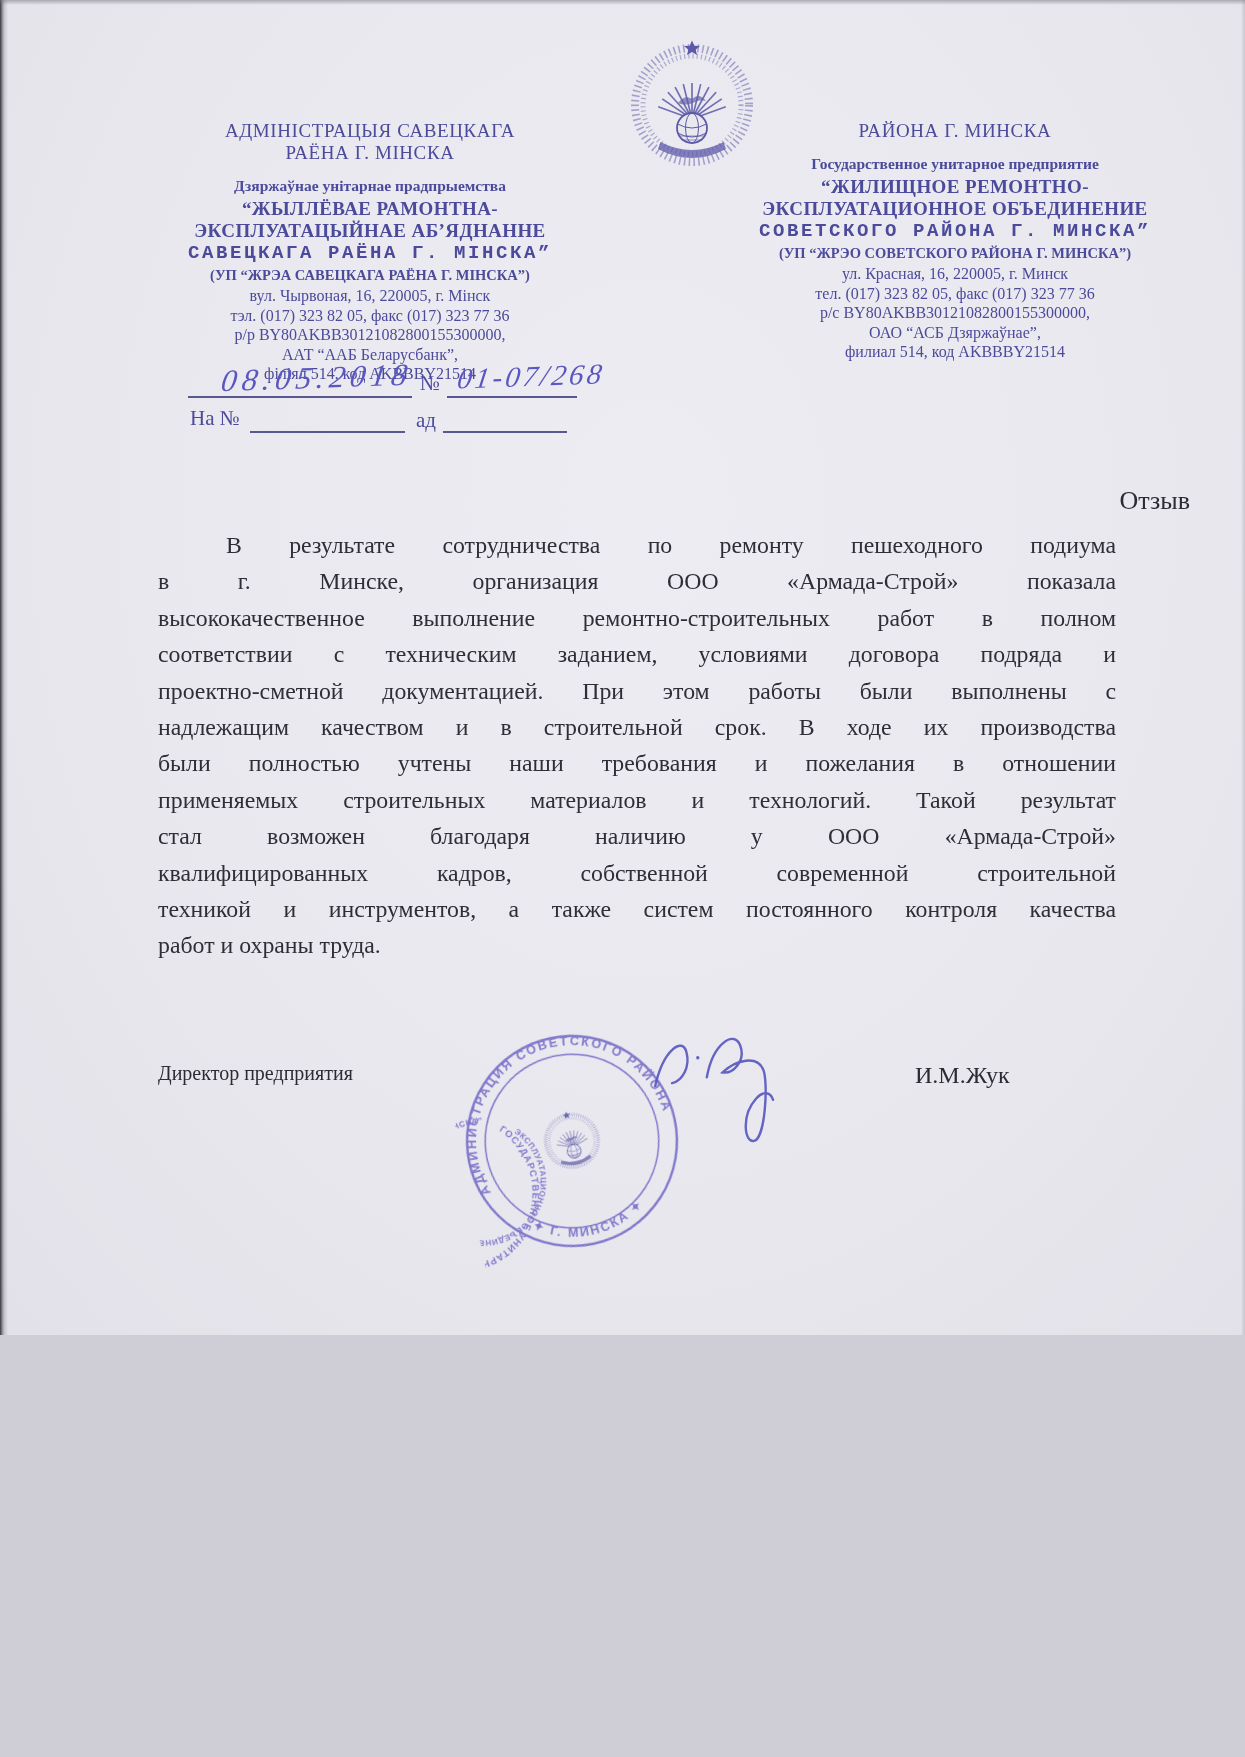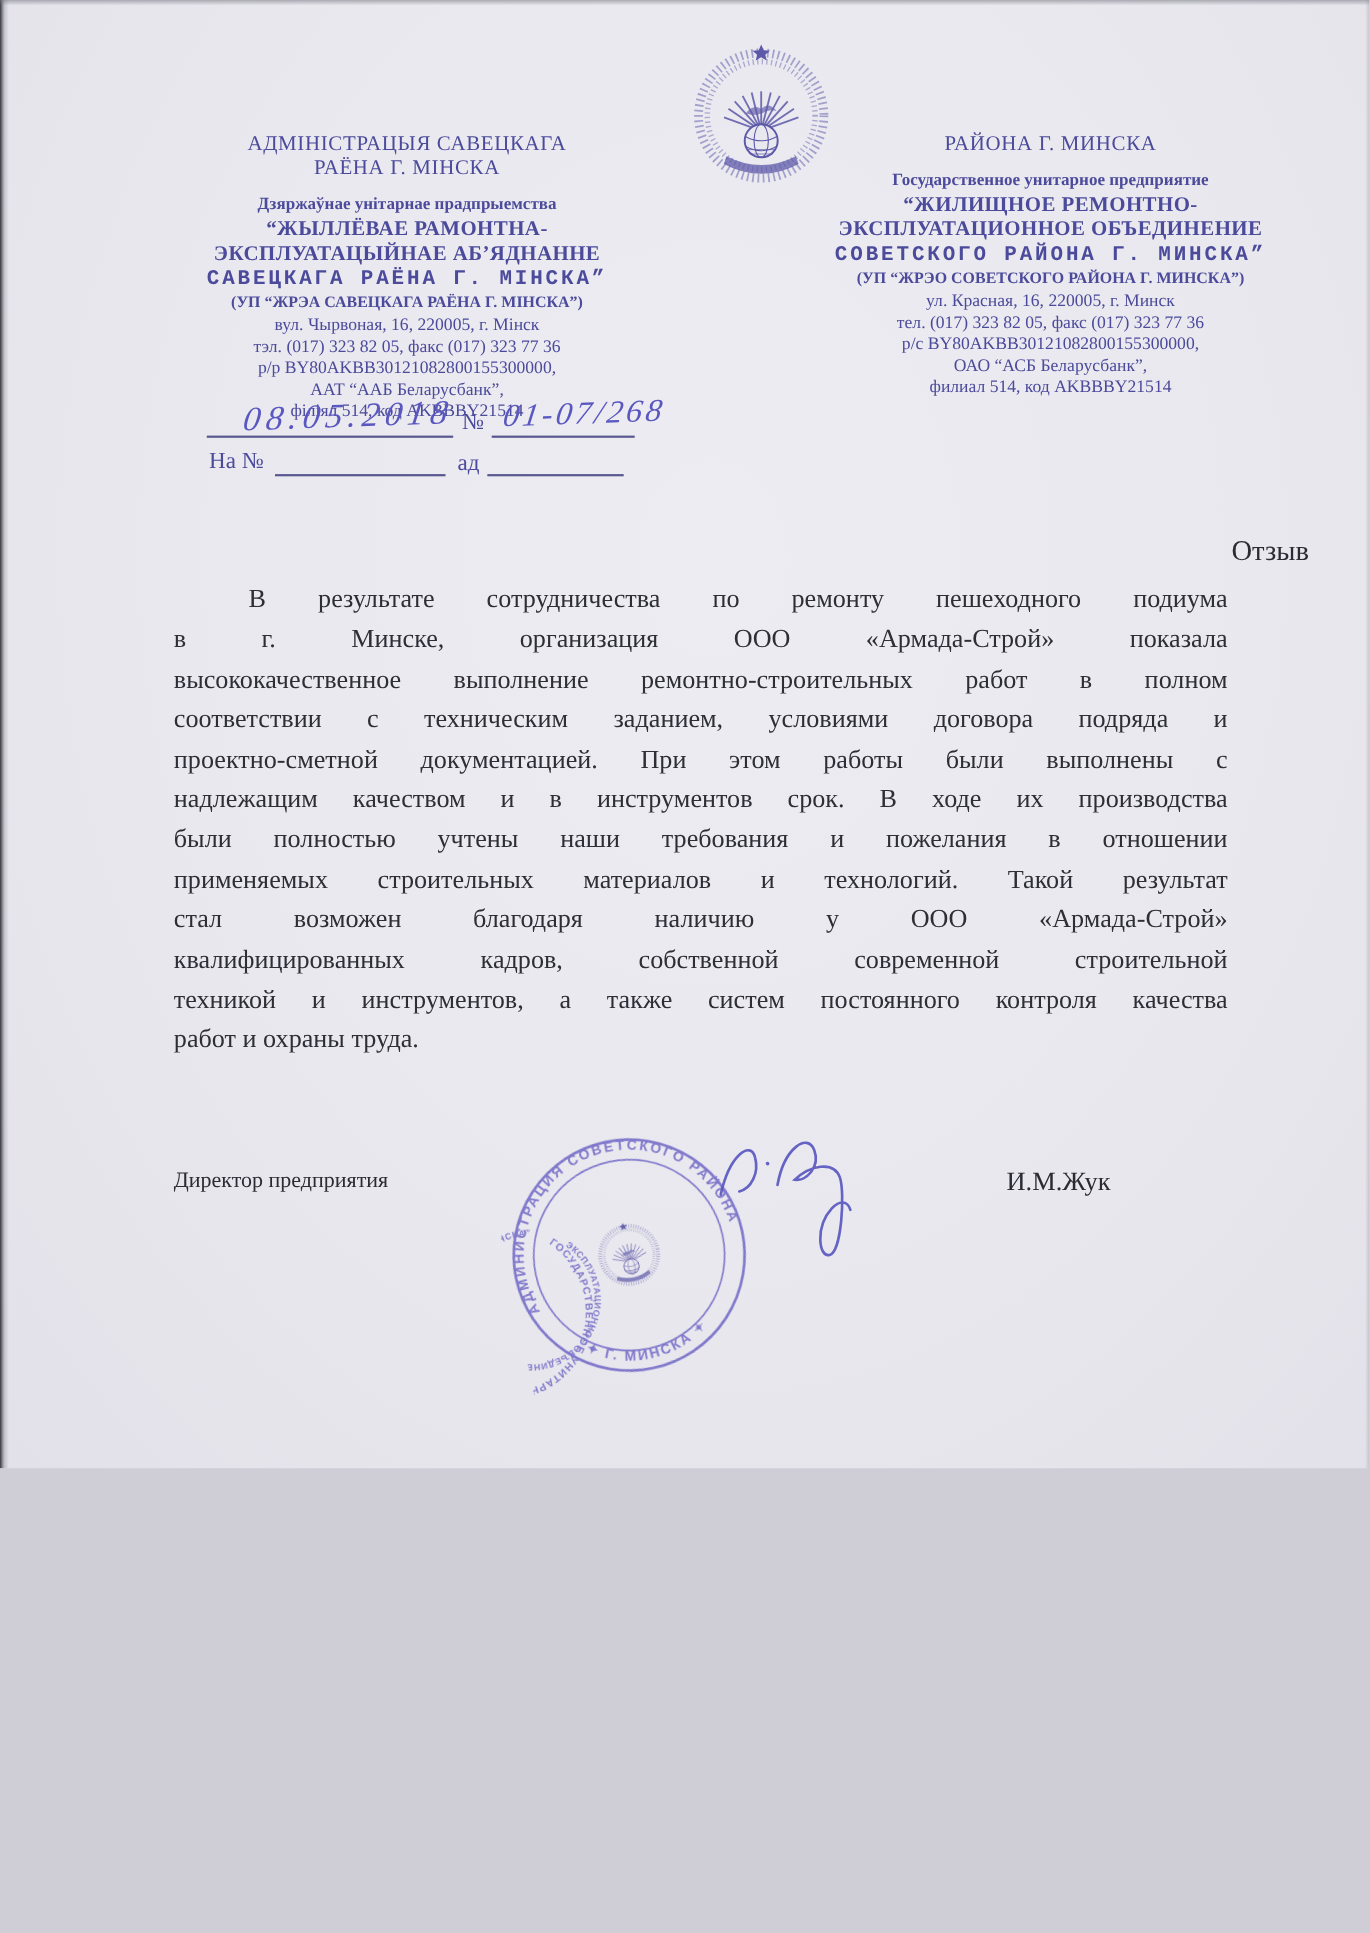--- a/index.html
+++ b/index.html
@@ -128,21 +128,21 @@
     <div class="lh-org">
       <div>“ЖИЛИЩНОЕ РЕМОНТНО-</div>
       <div>ЭКСПЛУАТАЦИОННОЕ ОБЪЕДИНЕНИЕ</div>
       <div class="sp">СОВЕТСКОГО РАЙОНА Г. МИНСКА”</div>
     </div>
     <div class="lh-short">(УП “ЖРЭО СОВЕТСКОГО РАЙОНА Г. МИНСКА”)</div>
     <div class="lh-addr">
       <div>ул. Красная, 16, 220005, г. Минск</div>
       <div>тел. (017) 323 82 05, факс (017) 323 77 36</div>
       <div>р/с BY80AKBB30121082800155300000,</div>
-      <div>ОАО “АСБ Беларусбанк”,</div>
+      <div>ОАО “АСБ Дзяржаўнае”,</div>
       <div>филиал 514, код AKBBBY21514</div>
     </div>
   </div>
 
   <div class="hand" style="left:222px;top:360px;font-size:31px;">08.05.2018</div>
   <div class="rule" style="left:188px;top:396px;width:224px;"></div>
   <div class="refline lbl" style="left:420px;top:371px;">№</div>
   <div class="rule" style="left:447px;top:396px;width:130px;"></div>
   <div class="hand" style="left:458px;top:360px;font-size:29px;letter-spacing:3px;">01-07/268</div>
 
@@ -152,21 +152,21 @@
   <div class="rule" style="left:443px;top:431px;width:124px;"></div>
 
   <div class="doc-title">Отзыв</div>
 
   <div class="body-text">
     <div class="bl indent">В результате сотрудничества по ремонту пешеходного подиума</div>
     <div class="bl">в г. Минске, организация ООО «Армада-Строй» показала</div>
     <div class="bl">высококачественное выполнение ремонтно-строительных работ в полном</div>
     <div class="bl">соответствии с техническим заданием, условиями договора подряда и</div>
     <div class="bl">проектно-сметной документацией. При этом работы были выполнены с</div>
-    <div class="bl">надлежащим качеством и в инструментов срок. В ходе их производства</div>
+    <div class="bl">надлежащим качеством и в строительной срок. В ходе их производства</div>
     <div class="bl">были полностью учтены наши требования и пожелания в отношении</div>
     <div class="bl">применяемых строительных материалов и технологий. Такой результат</div>
     <div class="bl">стал возможен благодаря наличию у ООО «Армада-Строй»</div>
     <div class="bl">квалифицированных кадров, собственной современной строительной</div>
     <div class="bl">техникой и инструментов, а также систем постоянного контроля качества</div>
     <div class="bl last">работ и охраны труда.</div>
   </div>
 
   <div class="signoff-pos">Директор предприятия</div>
   <div class="signoff-name">И.М.Жук</div>

